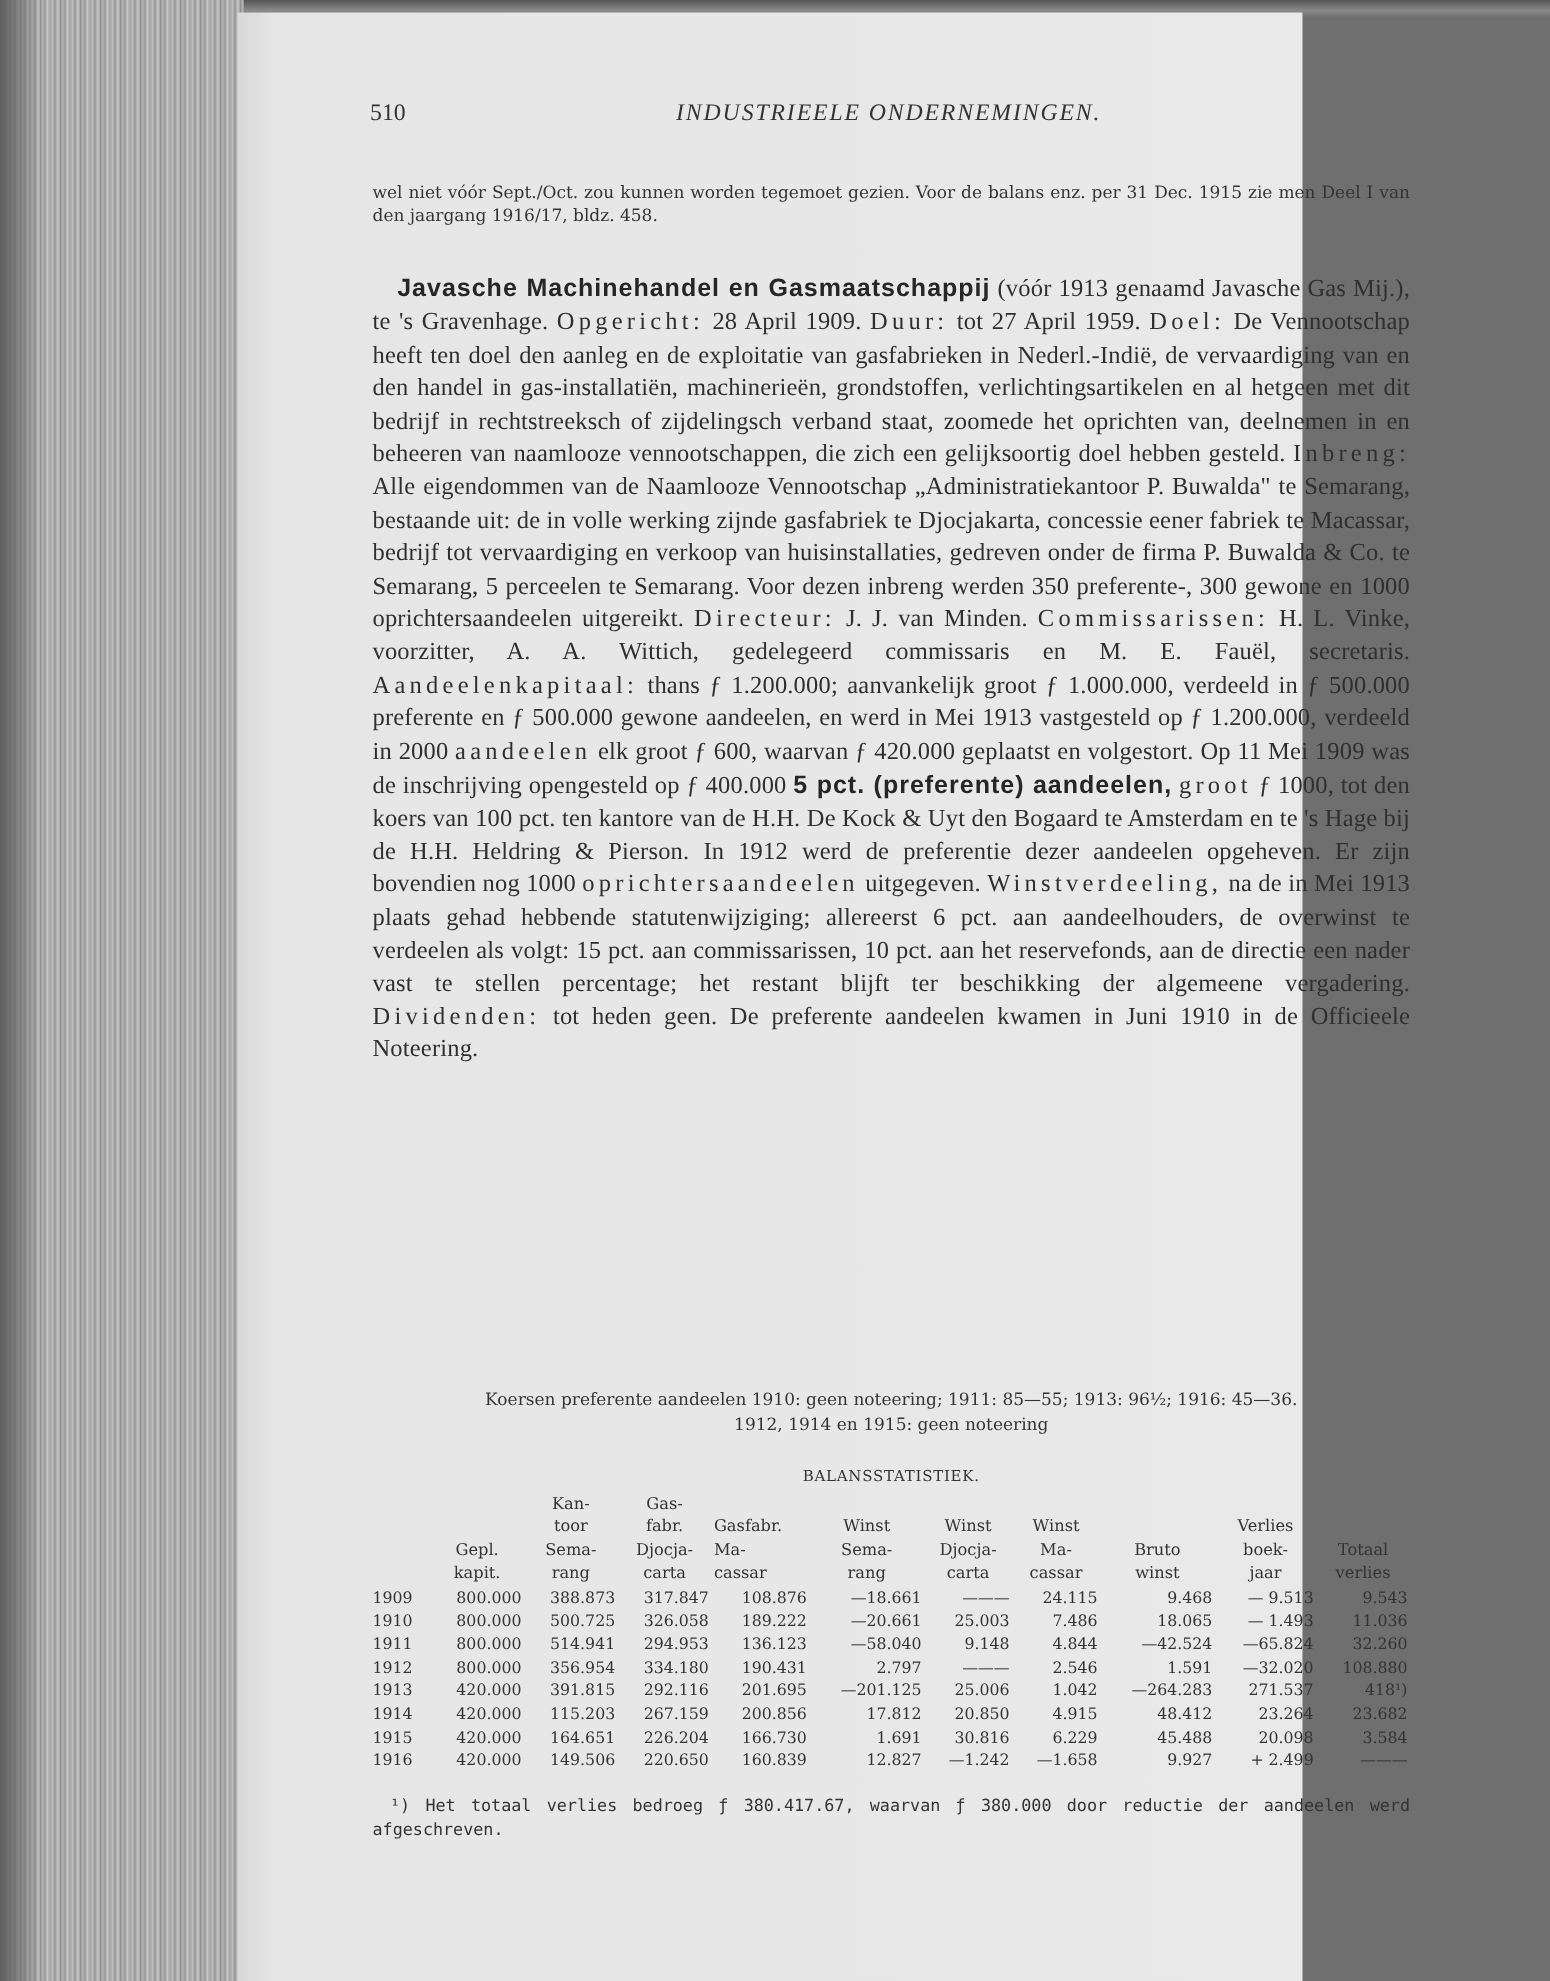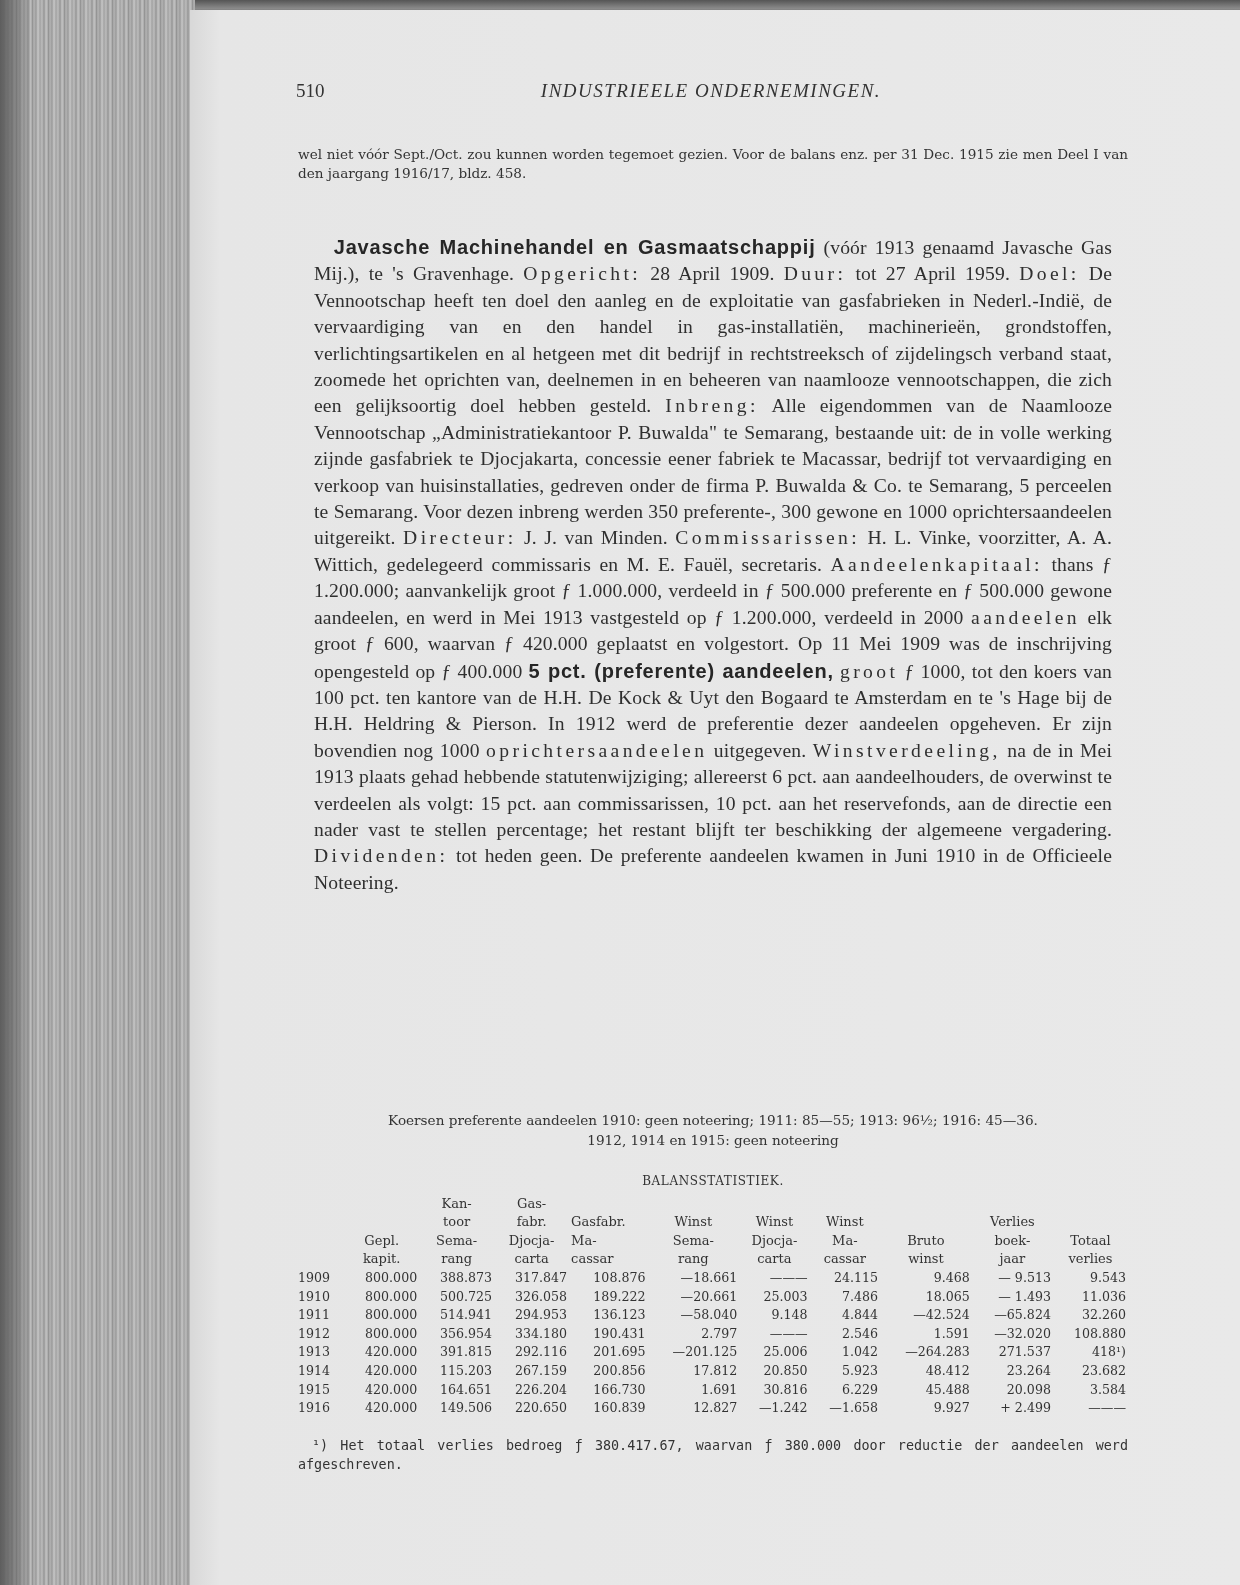--- a/index.html
+++ b/index.html
@@ -16,21 +16,21 @@
     }
     .page-edges::before {
       content: ""; position: absolute; left: 0; top: 0; width: 30px; height: 100%;
       background: linear-gradient(90deg, #5e5e5e, rgba(120,120,120,0.2));
     }
     .top-shadow {
       position: absolute; left: 0; top: 0; width: 1240px; height: 14px;
       background: linear-gradient(180deg, #555 0%, #8a8a8a 60%, rgba(200,200,200,0) 100%);
     }
     .page {
-      position: absolute; left: 190px; top: 10px; width: 1050px; height: 1575px;
+      position: absolute; left: 190px; top: 10px; width: 852px; height: 1575px;
       background: linear-gradient(90deg, #d8d8d8 0px, #e6e6e6 30px, #e9e9e9 100%);
       color: #2b2b2b;
     }
     .running-head {
       position: absolute; left: 106px; top: 70px; width: 830px; height: 30px;
       font-size: 19px; color: #333;
     }
     .running-head .pageno { position: absolute; left: 0; top: 0; font-family: "Liberation Serif", serif; font-size: 19px; }
     .running-head .title {
       position: absolute; left: 0; right: 0; text-align: center; top: 0;
@@ -39,21 +39,21 @@
     .small-para {
       position: absolute; left: 108px; top: 135px; width: 830px;
       font-size: 13.6px; line-height: 19px; text-align: justify;
       font-family: "DejaVu Serif", serif; color: #333;
     }
     .main {
       position: absolute; left: 108px; top: 208px; width: 830px;
       font-family: "Liberation Serif", serif; font-size: 19.6px; line-height: 26.4px;
       text-align: justify; color: #2f2f2f; letter-spacing: 0.15px;
     }
-    .main p { margin: 16px; text-indent: 0; }
+    .main p { margin: 0; text-indent: 0; }
     .bold-sans { font-family: "Liberation Sans", "DejaVu Sans", sans-serif; font-weight: bold; letter-spacing: 0.8px; font-size: 20px; color: #262626; }
     .spaced { letter-spacing: 3.4px; }
     .koersen {
       position: absolute; left: 108px; top: 1100px; width: 830px; text-align: center;
       font-family: "DejaVu Serif", serif; font-size: 13.6px; line-height: 20px; color: #333;
     }
     .balans-title {
       position: absolute; left: 108px; top: 1164px; width: 830px; text-align: center;
       font-family: "DejaVu Serif", serif; font-size: 12px; color: #333; letter-spacing: 0.6px;
     }
@@ -198,21 +198,21 @@
           <td>418¹)</td>
         </tr>
         <tr>
           <td class="year">1914</td>
           <td>420.000</td>
           <td>115.203</td>
           <td>267.159</td>
           <td>200.856</td>
           <td>17.812</td>
           <td>20.850</td>
-          <td>5.923</td>
+          <td>4.915</td>
           <td>48.412</td>
           <td>23.264</td>
           <td>23.682</td>
         </tr>
         <tr>
           <td class="year">1915</td>
           <td>420.000</td>
           <td>164.651</td>
           <td>226.204</td>
           <td>166.730</td>

